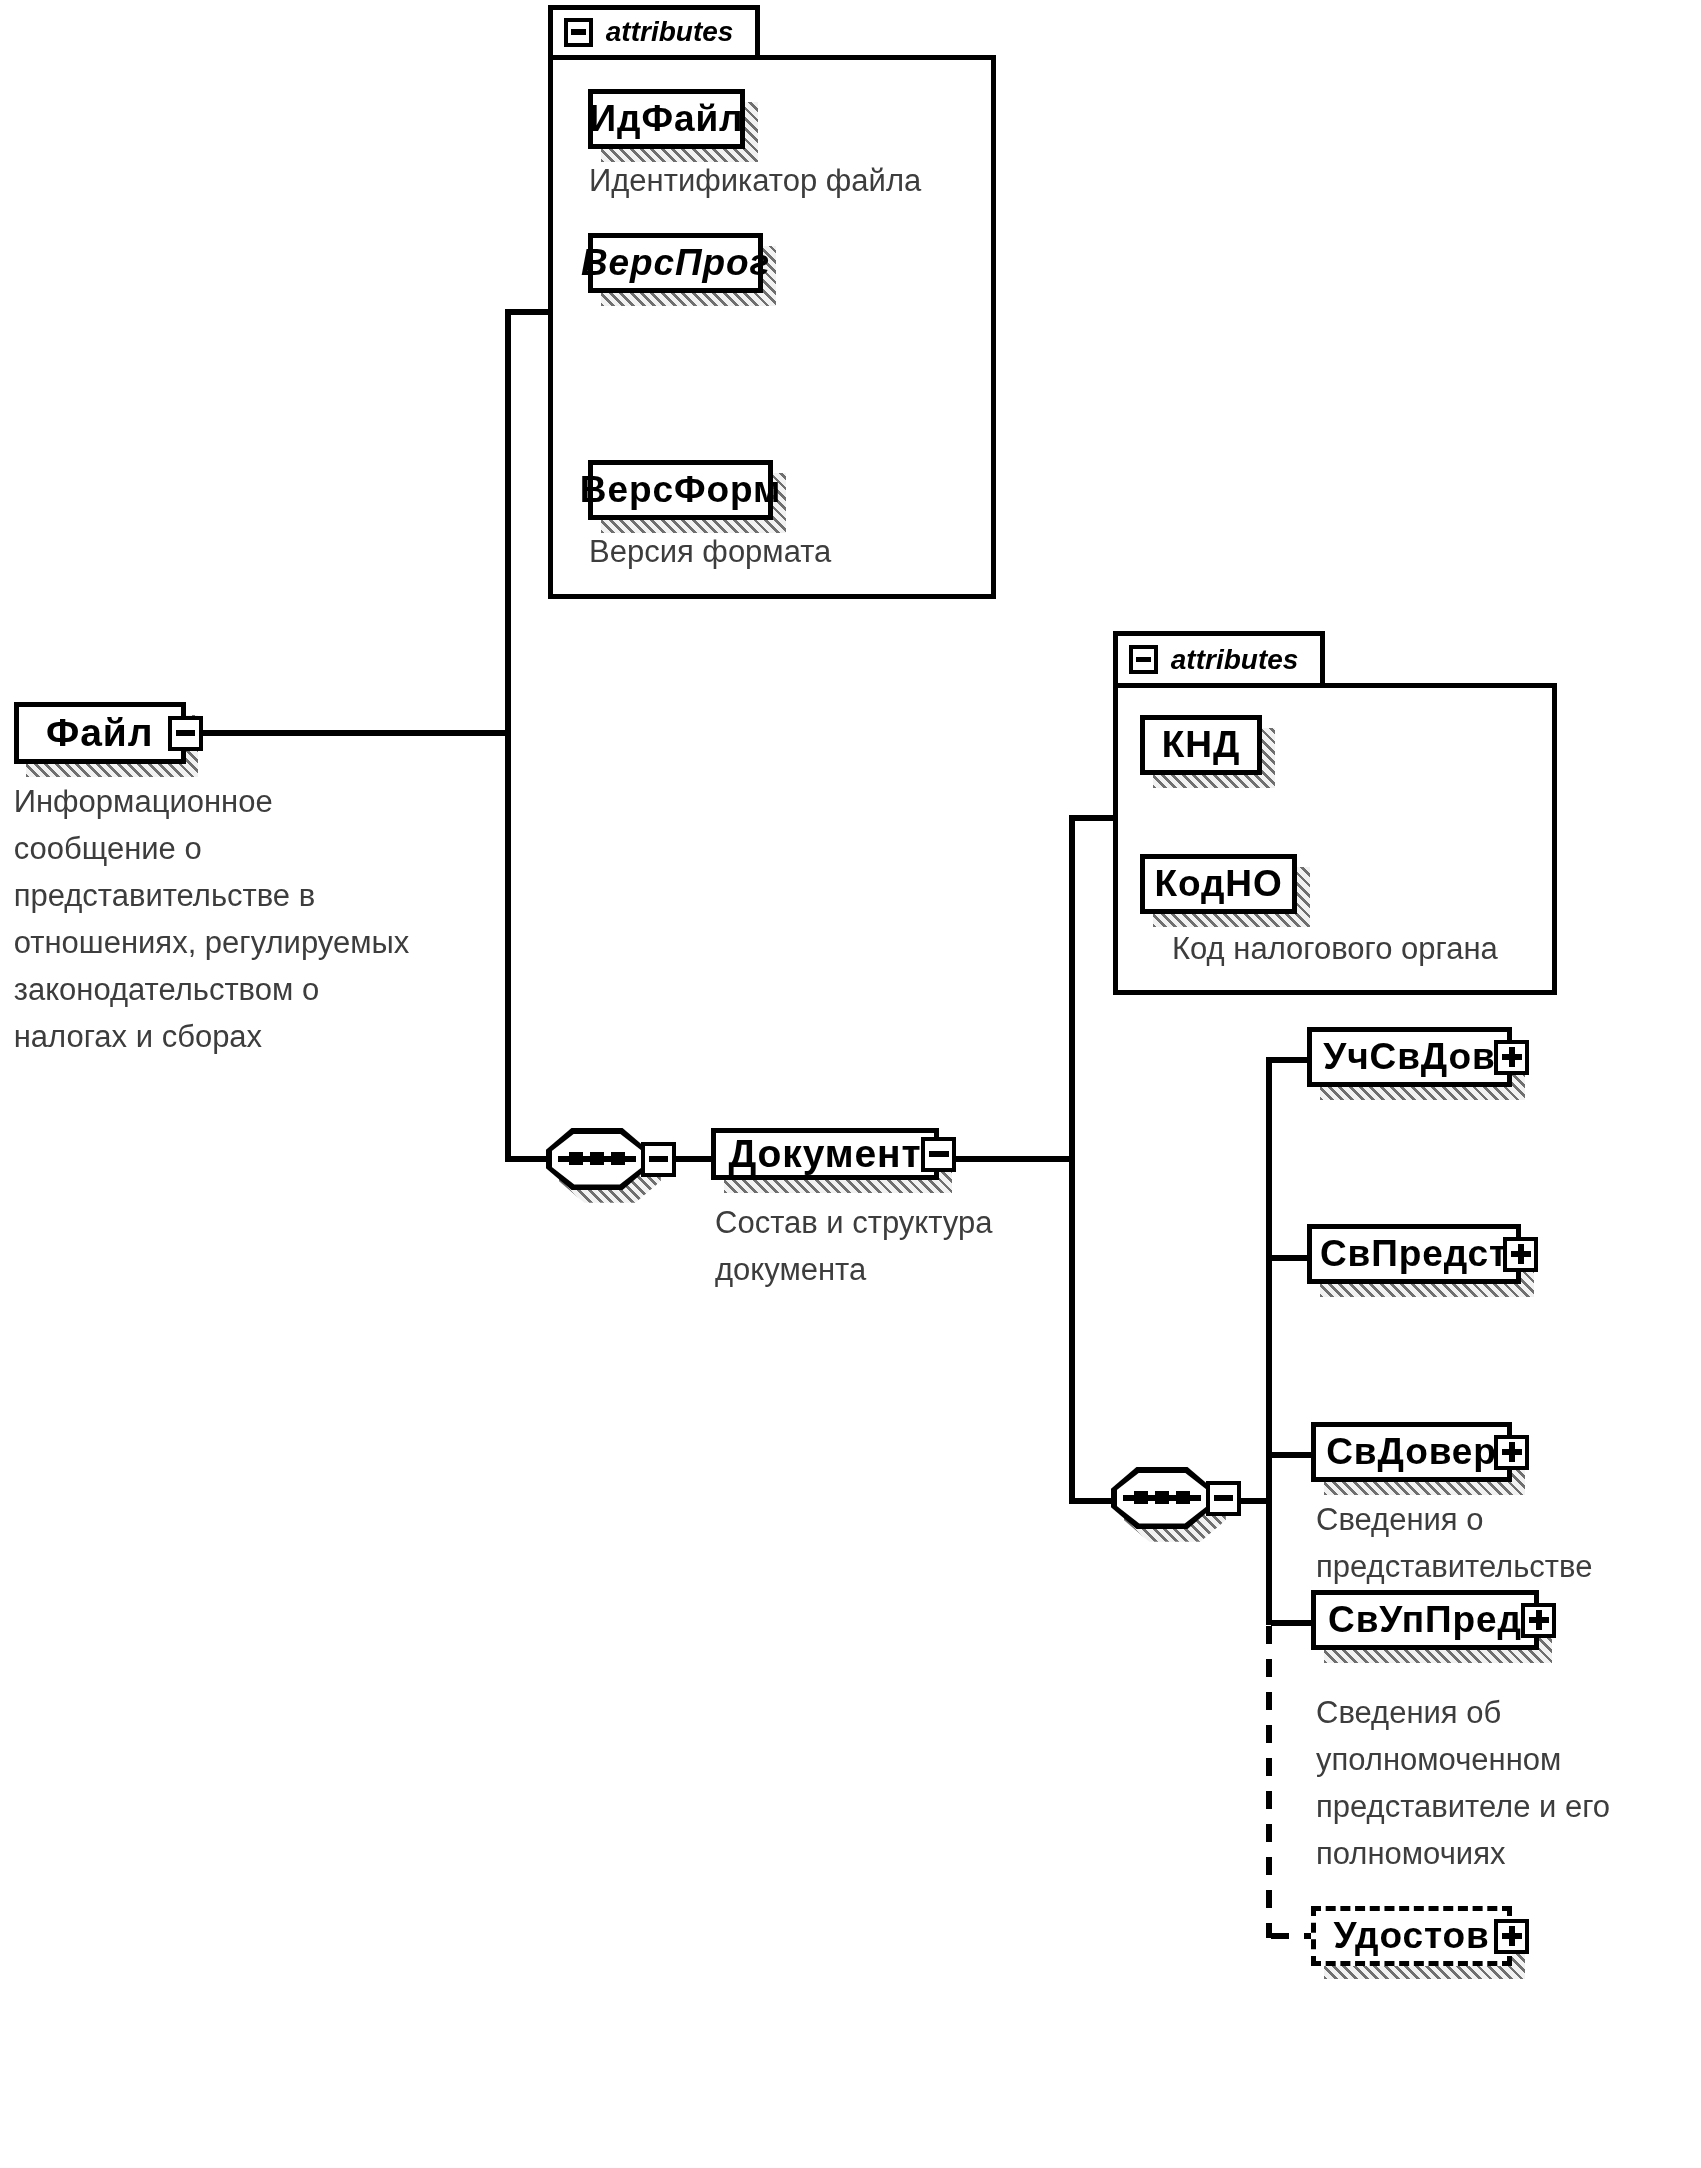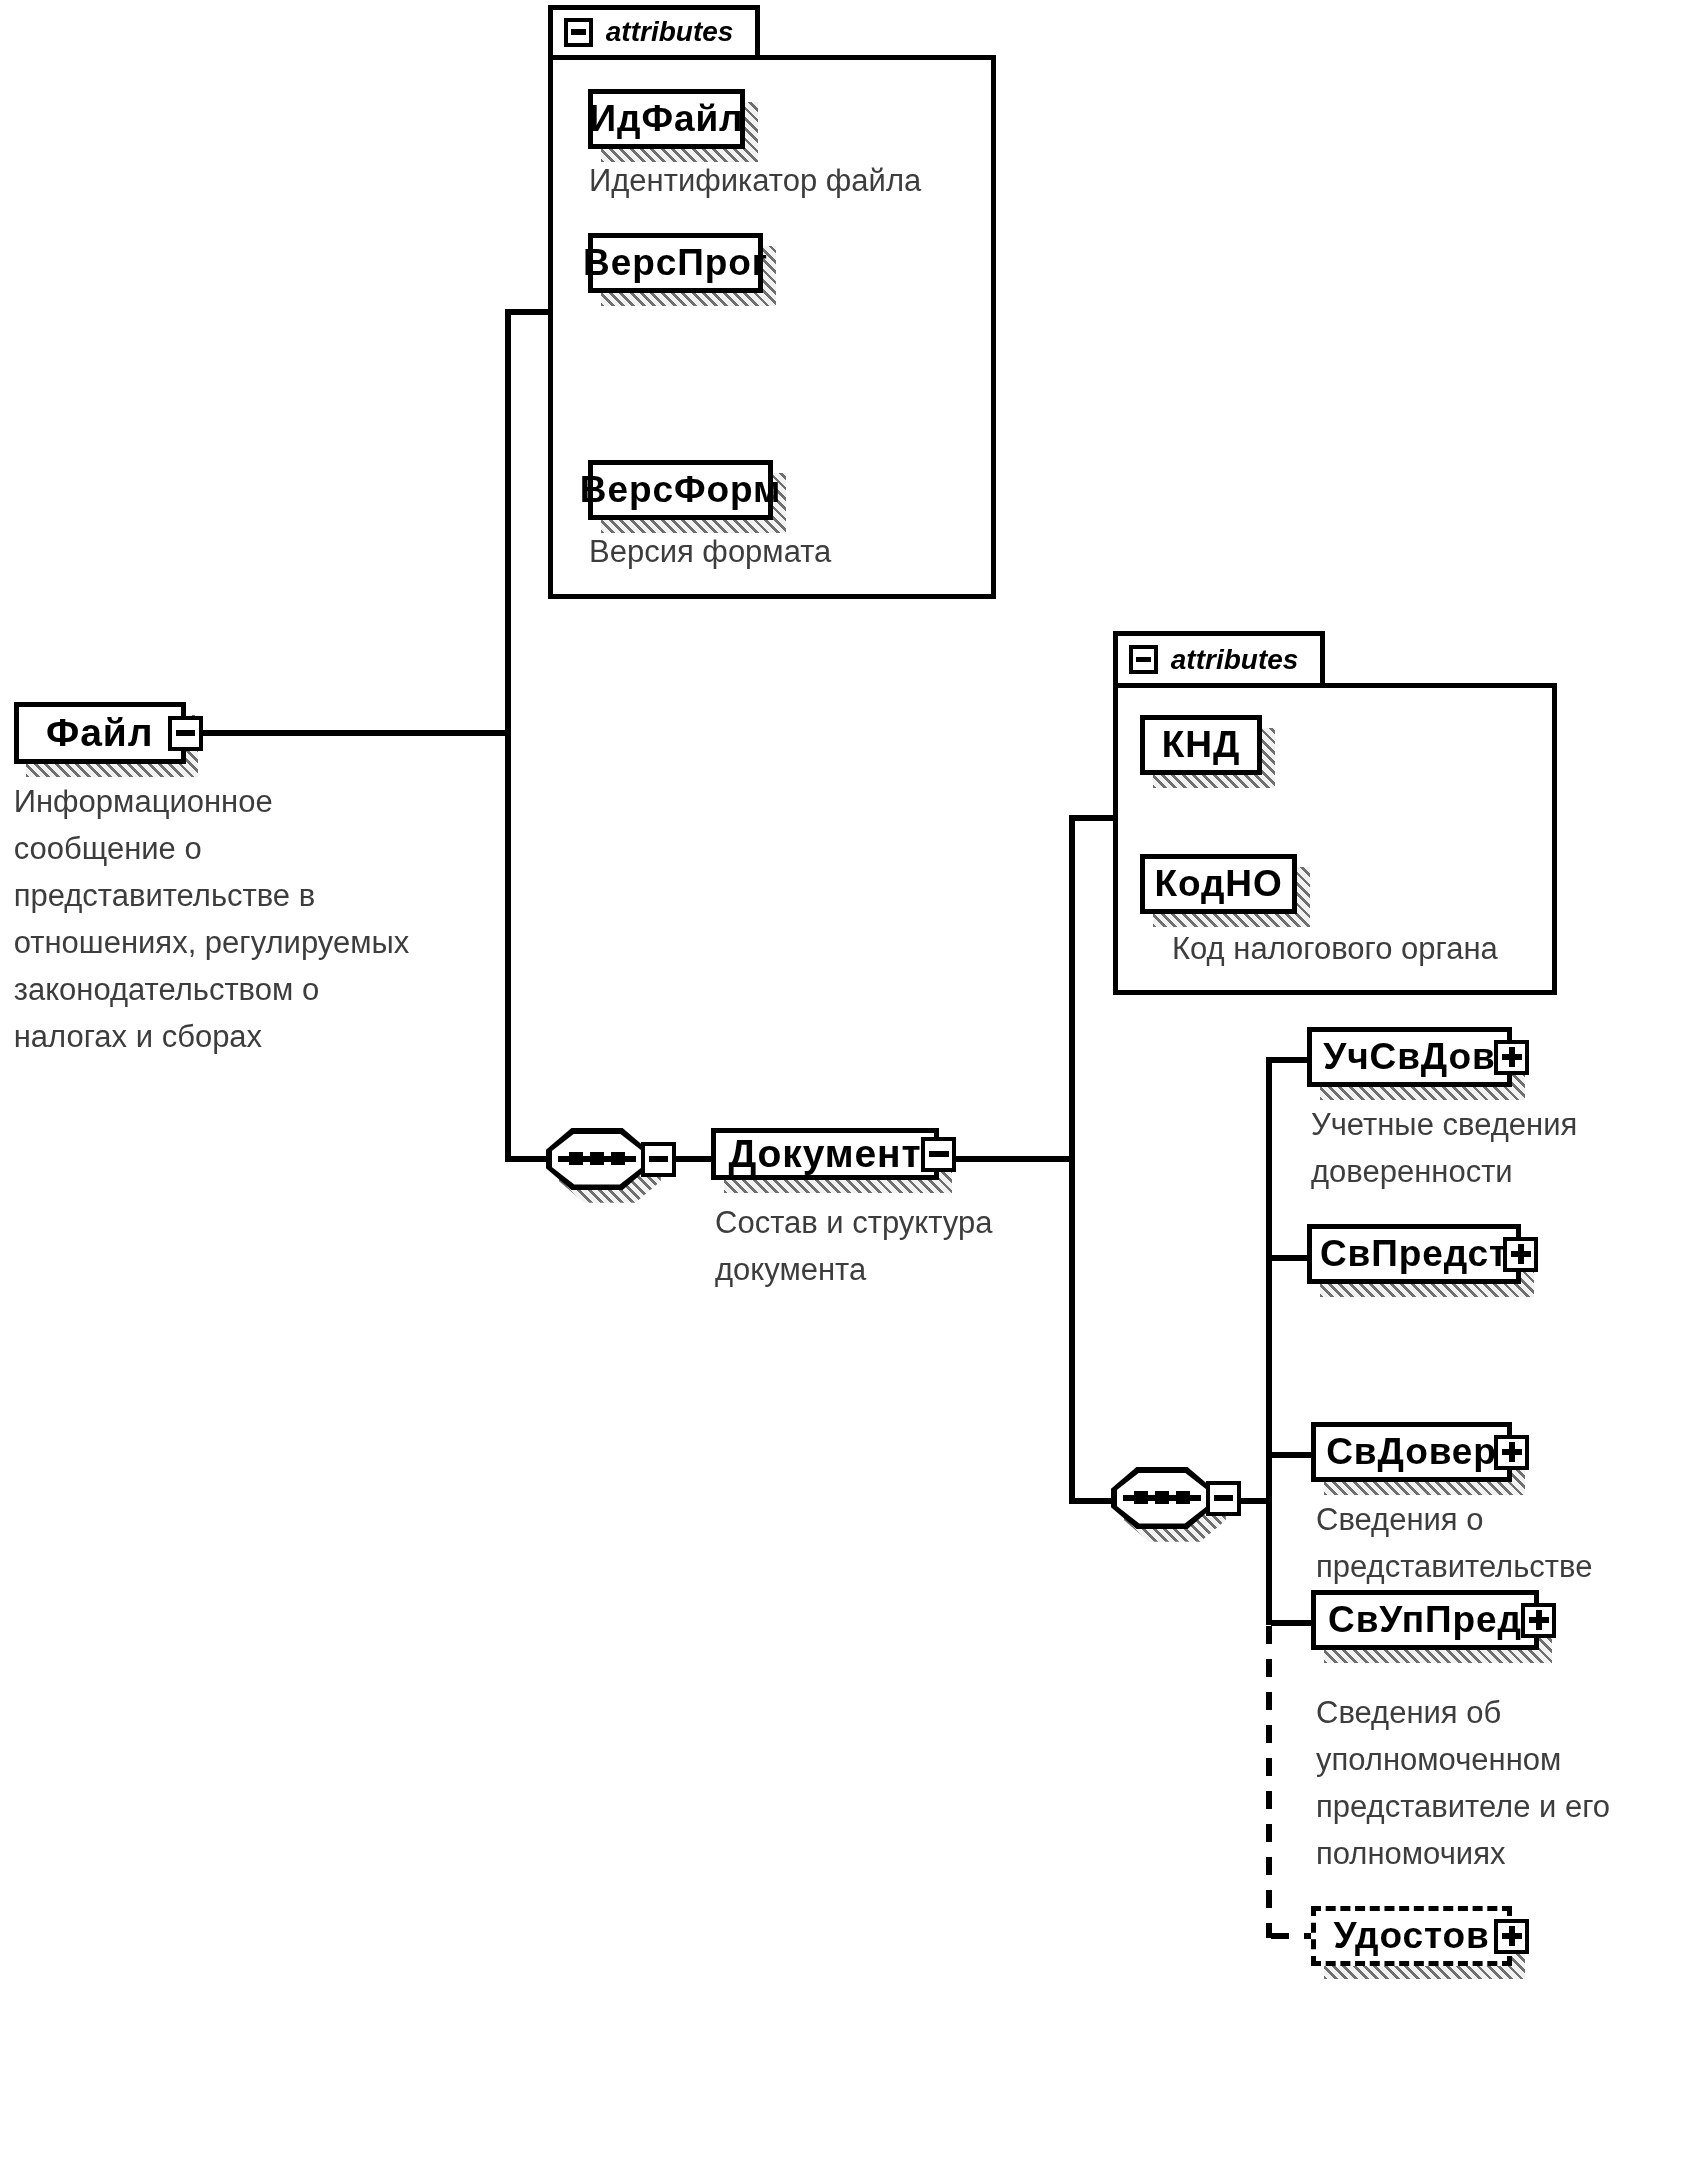--- a/index.html
+++ b/index.html
@@ -80,21 +80,21 @@
   </div>
 
   <div class="node" style="left:588px;top:89px;width:157px;height:60px;">
     <div class="nshadow"></div>
     <div class="nbox">
         <span class="nm">ИдФайл</span>
       </div>
   </div>
   <div class="desc" style="left:589px;top:157px;width:393px;">Идентификатор файла</div>
 
-  <div class="node" style="left:588px;top:233px;width:175px;height:60px;">
+  <div class="node" style="left:588px;top:233px;width:175px;height:60px;font-style:italic;">
     <div class="nshadow"></div>
     <div class="nbox">
         <span class="nm">ВерсПрог</span>
       </div>
   </div>
 
   <div class="node" style="left:588px;top:460px;width:185px;height:60px;">
     <div class="nshadow"></div>
     <div class="nbox">
         <span class="nm">ВерсФорм</span>
@@ -167,21 +167,20 @@
     <span class="exp seq-exp"></span>
   </div>
 
   <div class="node" style="left:1307px;top:1027px;width:205px;height:60px;">
     <div class="nshadow"></div>
     <div class="nbox">
         <span class="nm">УчСвДов</span>
       </div>
     <span class="exp plus edge"></span>
   </div>
-  <div class="desc" style="left:1311px;top:1101px;width:274px;">Учетные сведения доверенности</div>
 
   <div class="node" style="left:1307px;top:1224px;width:214px;height:60px;">
     <div class="nshadow"></div>
     <div class="nbox">
         <span class="nm">СвПредст</span>
       </div>
     <span class="exp plus edge"></span>
   </div>
 
   <div class="node" style="left:1311px;top:1422px;width:201px;height:60px;">

